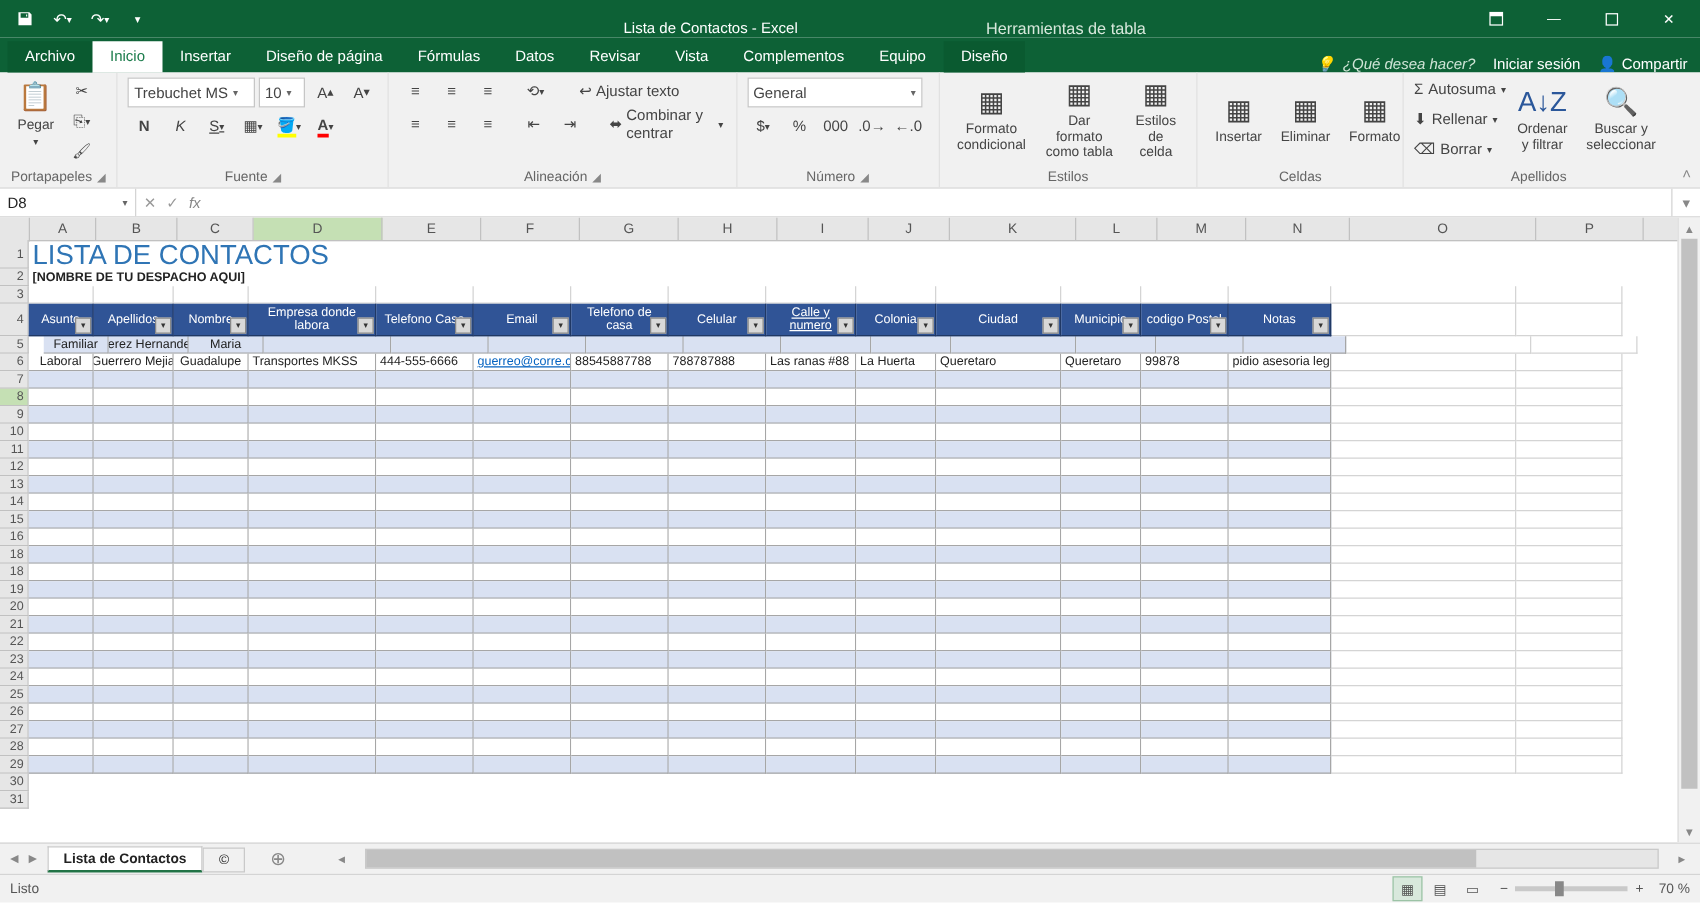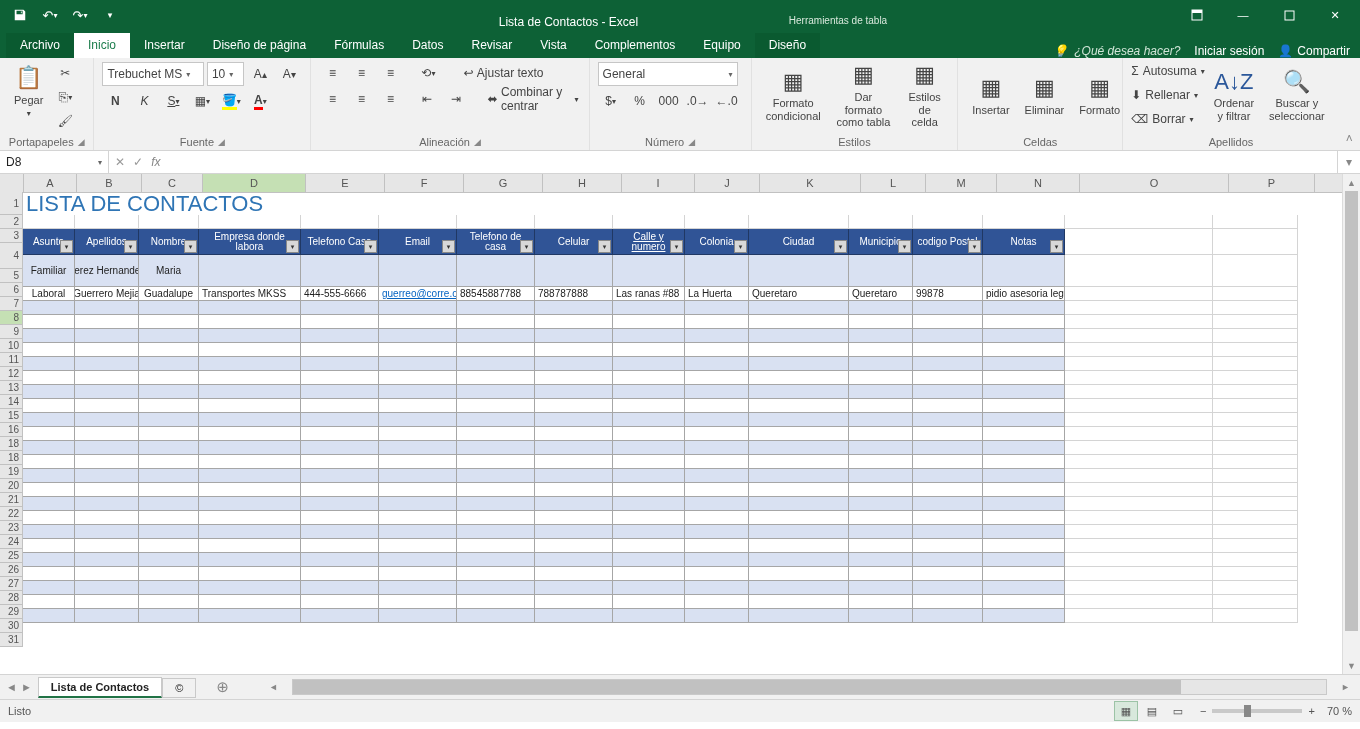--- a/index.html
+++ b/index.html
@@ -1,21 +1,21 @@
 <!DOCTYPE html>
 <html><head>
 <meta charset="utf-8">
 <style>
 html,body{margin:0;padding:0;font-family:"Segoe UI",Arial,sans-serif;font-size:12px;color:#222;background:#fff;overflow:hidden;width:1360px;height:729px}
 .titlebar{height:30px;background:#0d6136;display:flex;align-items:center;color:#fff}
 .qat{display:flex;align-items:center;padding-left:6px;gap:2px}
 .qat .btn{width:24px;height:24px;display:flex;align-items:center;justify-content:center;color:#fff;font-size:13px}
 .tb-title{flex:1;text-align:center;font-size:12px;display:flex;justify-content:center;gap:180px}
 .tb-title .ttext{position:absolute;left:50%;transform:translateX(-130%)}
-.tb-title .ttext2{position:absolute;left:58%;color:#d8e8dc;font-size:10px}
+.tb-title .ttext2{position:absolute;left:58%;color:#d8e8dc;font-size:13px}
 .winbtns{display:flex;gap:4px;padding-right:4px}
 .winbtns .wb{width:42px;height:28px;display:flex;align-items:center;justify-content:center;color:#fff;font-size:11px}
 .tabs{height:28px;background:#0d6136;display:flex;align-items:flex-end;color:#fff;font-size:12px;padding-left:6px}
 .tab{padding:5px 14px 6px;cursor:default}
 .tab.archivo{background:#0a5a30}
 .tab.active{background:#fff;color:#1c7d4c}
 .tab.design{margin-left:0}
 .tabs .spacer{flex:1}
 .tabs .right{display:flex;align-items:center;gap:14px;padding-right:10px;font-size:12px}
 .tabs .right .tell{display:flex;align-items:center;gap:6px;color:#d0e5d7;font-style:italic}
@@ -390,20 +390,23 @@
       <div class="rh" style="height: 14px;">28</div>
       <div class="rh" style="height: 14px;">29</div>
       <div class="rh" style="height: 14px;">30</div>
       <div class="rh" style="height: 14px;">31</div>
     </div>
   <div class="cells" id="cells">
       <div class="cellrow" style="height: 23px;">
         <div class="cell title-cell" style="width: 400px; font-family: &quot;Trebuchet MS&quot;, Arial;">LISTA DE CONTACTOS</div>
       </div>
       <div class="cellrow" style="height: 14px;">
+        <div class="cell" style="width: 400px; font-weight: bold; font-size: 10px; border: none;">[NOMBRE DE TU DESPACHO AQUI]</div>
+      </div>
+      <div class="cellrow" style="height: 14px;">
         <div class="cell" style="width: 52px;"></div>
         <div class="cell" style="width: 64px;"></div>
         <div class="cell" style="width: 60px;"></div>
         <div class="cell" style="width: 102px;"></div>
         <div class="cell" style="width: 78px;"></div>
         <div class="cell" style="width: 78px;"></div>
         <div class="cell" style="width: 78px;"></div>
         <div class="cell" style="width: 78px;"></div>
         <div class="cell" style="width: 72px;"></div>
         <div class="cell" style="width: 64px;"></div>
@@ -467,21 +470,21 @@
           <span style="white-space: normal;">codigo Postal</span>
           <div class="flt">▾</div>
         </div>
         <div class="cell hdr" style="width: 82px; height: 26px;">
           <span style="white-space: normal;">Notas</span>
           <div class="flt">▾</div>
         </div>
         <div class="cell" style="width: 148px;"></div>
         <div class="cell" style="width: 85px;"></div>
       </div>
-      <div class="cellrow" style="height: 32px;">
+      <div class="cellrow" style="height: 14px; margin-left: 12px;">
         <div class="cell band0" style="width: 52px; border-right: 1px solid rgb(166, 166, 166); border-bottom: 1px solid rgb(166, 166, 166); justify-content: center;">Familiar</div>
         <div class="cell band0" style="width: 64px; border-right: 1px solid rgb(166, 166, 166); border-bottom: 1px solid rgb(166, 166, 166); justify-content: center;">Perez Hernandez</div>
         <div class="cell band0" style="width: 60px; border-right: 1px solid rgb(166, 166, 166); border-bottom: 1px solid rgb(166, 166, 166); justify-content: center;">Maria</div>
         <div class="cell band0" style="width: 102px; border-right: 1px solid rgb(166, 166, 166); border-bottom: 1px solid rgb(166, 166, 166);"></div>
         <div class="cell band0" style="width: 78px; border-right: 1px solid rgb(166, 166, 166); border-bottom: 1px solid rgb(166, 166, 166);"></div>
         <div class="cell band0" style="width: 78px; border-right: 1px solid rgb(166, 166, 166); border-bottom: 1px solid rgb(166, 166, 166);"></div>
         <div class="cell band0" style="width: 78px; border-right: 1px solid rgb(166, 166, 166); border-bottom: 1px solid rgb(166, 166, 166);"></div>
         <div class="cell band0" style="width: 78px; border-right: 1px solid rgb(166, 166, 166); border-bottom: 1px solid rgb(166, 166, 166);"></div>
         <div class="cell band0" style="width: 72px; border-right: 1px solid rgb(166, 166, 166); border-bottom: 1px solid rgb(166, 166, 166);"></div>
         <div class="cell band0" style="width: 64px; border-right: 1px solid rgb(166, 166, 166); border-bottom: 1px solid rgb(166, 166, 166);"></div>

